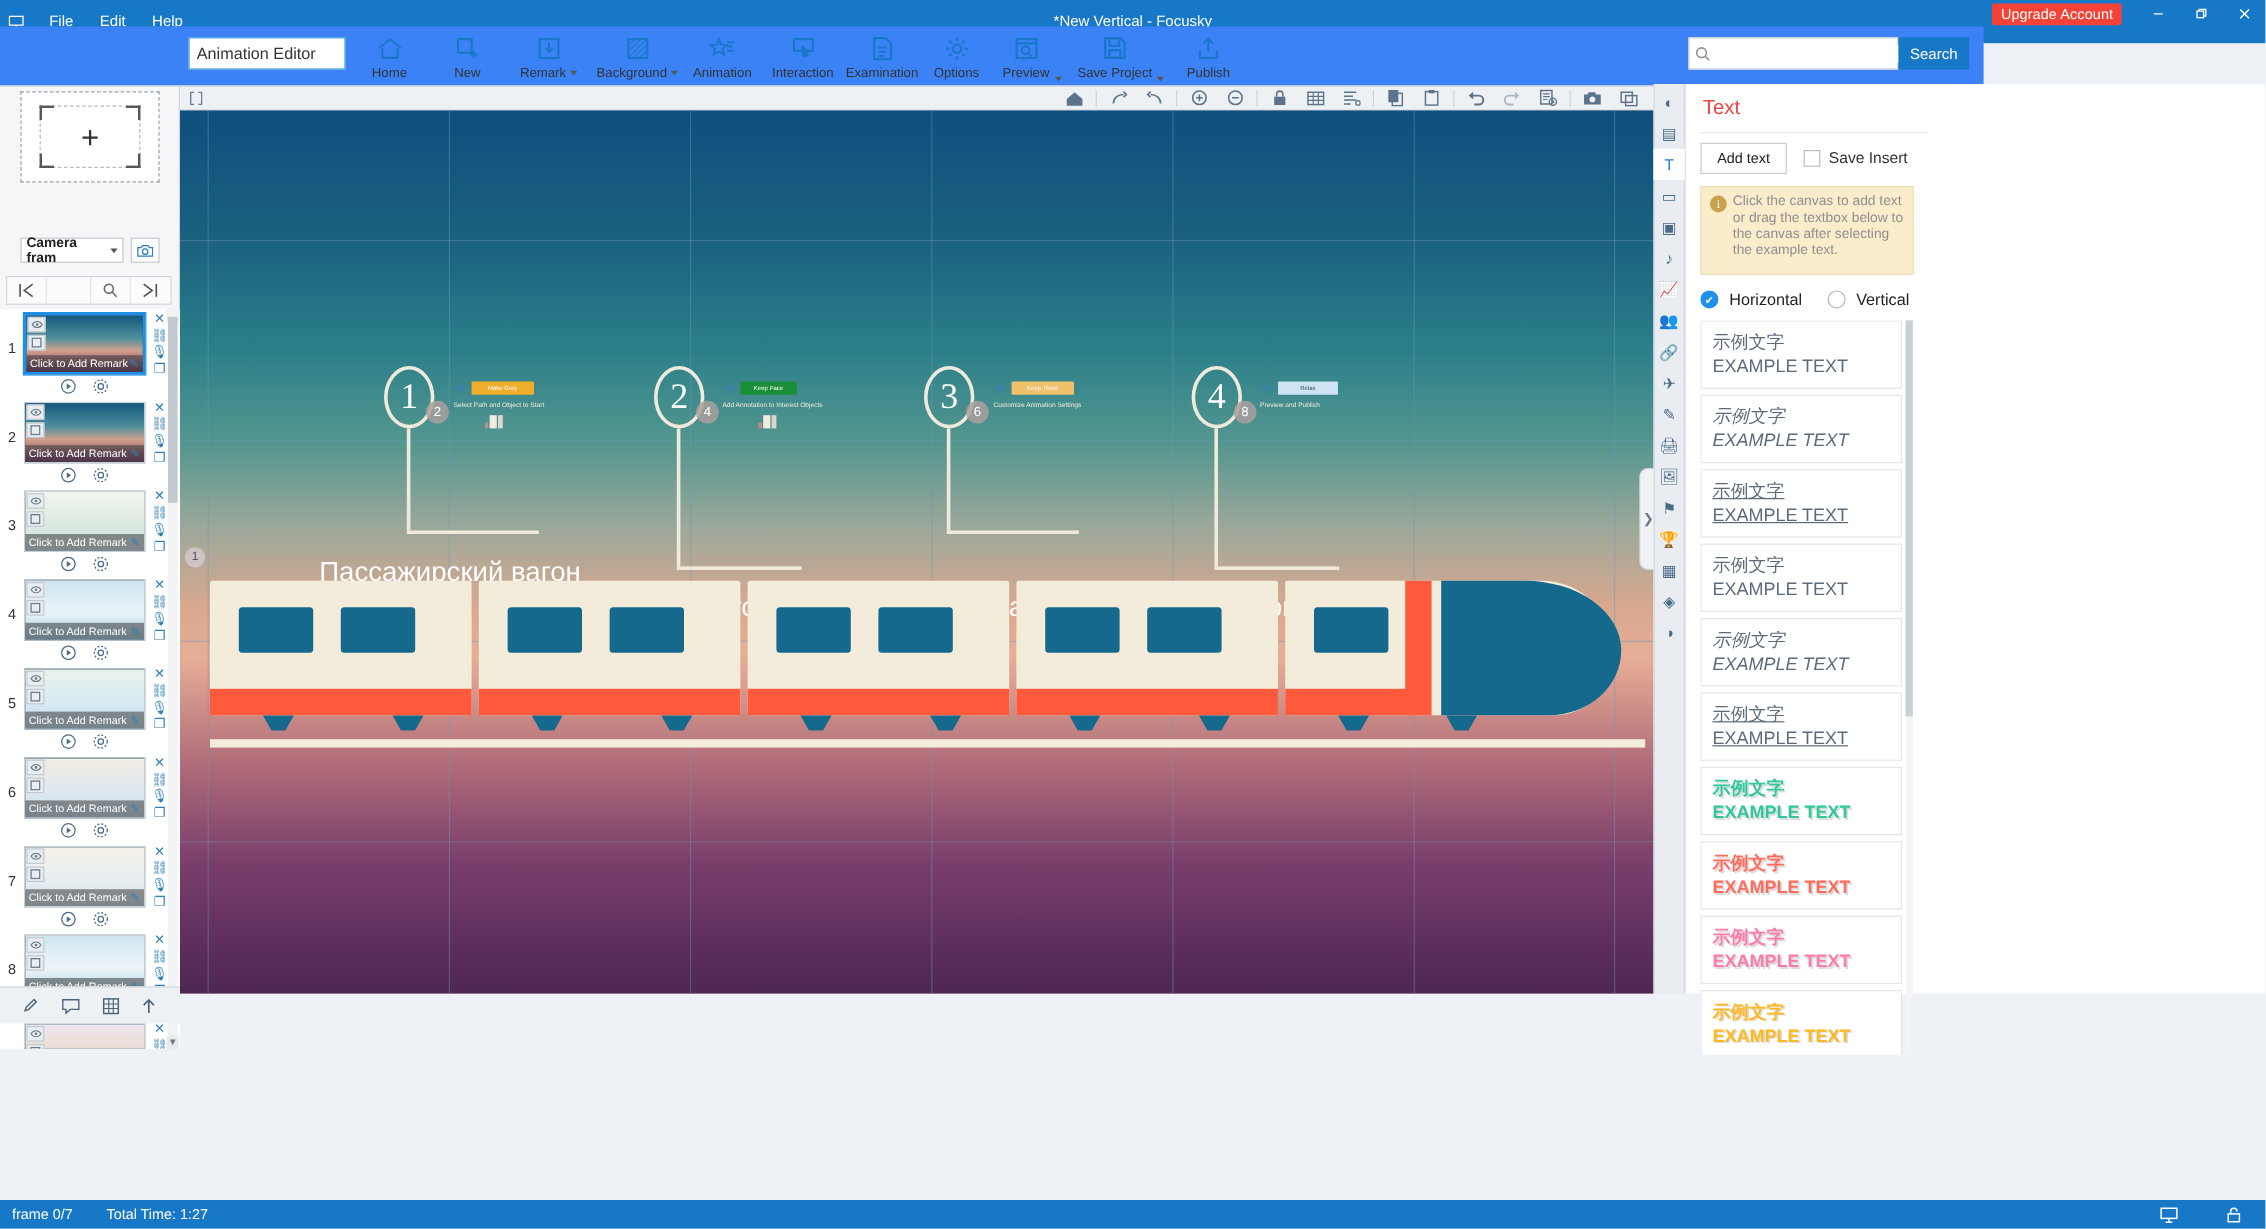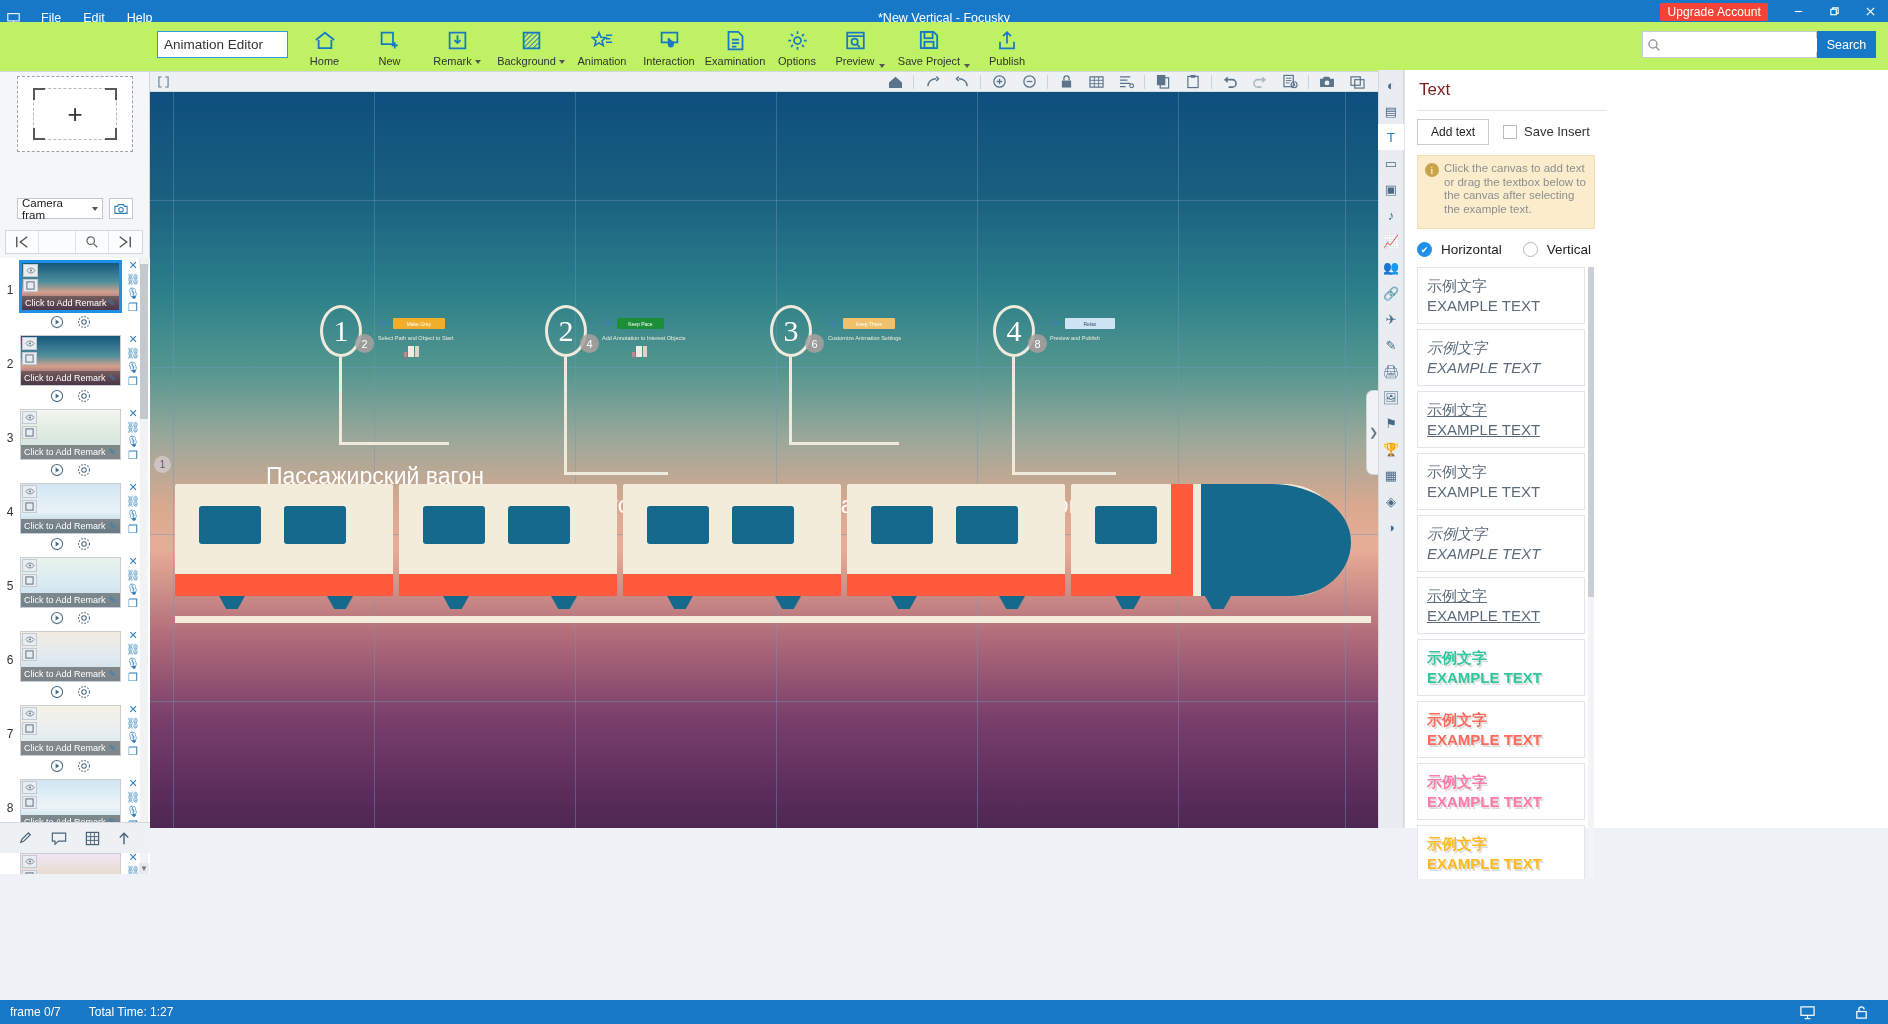--- a/index.html
+++ b/index.html
@@ -33,22 +33,22 @@
     padding: 2px 7px; border-radius: 2px; letter-spacing: .1px;
   }
   .winbtns { position: absolute; right: 0; top: 0; height: 22px; display: flex; }
   .winbtns .wb {
     width: 36px; height: 22px; display: flex; align-items: center; justify-content: center;
     font-size: 13px; color: #fff;
   }
 
   
   #ribbon {
-    position: absolute; left: 0; top: 22px; width: 1888px; height: 50px;
-    background: #bef264; border-bottom: 1px solid #d3d8de;
+    position: absolute; left: 0; top: 22px; width: 1653px; height: 50px;
+    background: #3b82f6; border-bottom: 1px solid #d3d8de;
   }
   #proj-name-box {
     position: absolute; left: 157px; top: 9px; width: 131px; height: 27px;
     border: 1px solid #3399dd; background: #fff; color: #333;
     font-size: 13.5px; padding: 0 6px; line-height: 25px; outline: none;
   }
   .rb-item {
     position: absolute; top: 2px; height: 48px;
     display: flex; flex-direction: column; align-items: center; justify-content: flex-start;
     color: #333; font-size: 11px; padding-top: 3px;
@@ -99,20 +99,21 @@
   .corner.tl { left: -1px; top: -1px; border-right: 0; border-bottom: 0; }
   .corner.tr { right: -1px; top: -1px; border-left: 0; border-bottom: 0; }
   .corner.bl { left: -1px; bottom: -1px; border-right: 0; border-top: 0; }
   .corner.br { right: -1px; bottom: -1px; border-left: 0; border-top: 0; }
 
   #camera-row { position: absolute; left: 17px; top: 126px; display: flex; gap: 6px; }
   #camera-select {
     width: 86px; height: 21px; border: 1px solid #c2c8ce; background: #fff;
     font-size: 11.5px; color: #222; display: flex; align-items: center; padding: 0 4px;
     justify-content: space-between;
+    font-weight: bold;
   }
   #camera-shot {
     width: 24px; height: 21px; border: 1px solid #c2c8ce; background: #fff;
     display: flex; align-items: center; justify-content: center;
   }
 
   #nav-row {
     position: absolute; left: 5px; top: 158px; width: 138px; height: 24px;
     border: 1px solid #d2d7dd; background: #fbfcfd; display: flex; align-items: center;
   }
@@ -285,21 +286,21 @@
     width: 26px; height: 26px; display: flex; align-items: center; justify-content: center;
     color: #4a6b88; font-size: 13px;
   }
   #iconstrip .si.active { background: #fff; color: #1e7ec8; }
 
   
   #rightpanel {
     position: absolute; left: 1404px; top: 70px; width: 484px; height: 758px;
     background: #fff; border-left: 1px solid #e2e6ea;
   }
-  #rp-title { position: absolute; left: 14px; top: 10px; font-size: 17px; color: #7f1d1d; }
+  #rp-title { position: absolute; left: 14px; top: 10px; font-size: 17px; color: #ef4444; }
   #rp-rule { position: absolute; left: 12px; top: 40px; width: 190px; height: 1px; background: #e4e8ec; }
   #addtext-btn {
     position: absolute; left: 12px; top: 49px; width: 72px; height: 26px;
     border: 1px solid #c6ccd2; background: #fff; font-size: 12px; color: #222;
     display: flex; align-items: center; justify-content: center; cursor: pointer;
   }
   #saveformat-wrap {
     position: absolute; left: 98px; top: 54px; display: flex; align-items: center; gap: 7px;
   }
   #saveformat-box {

